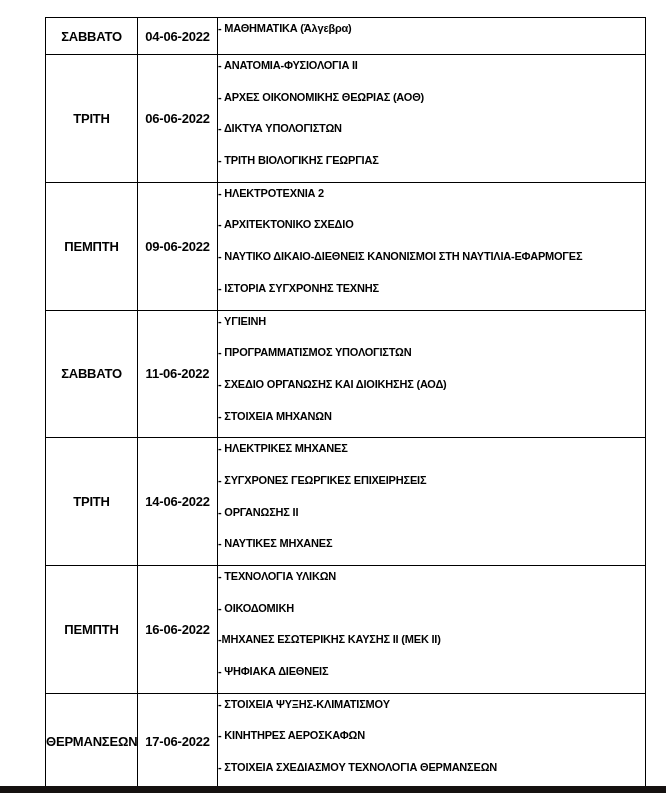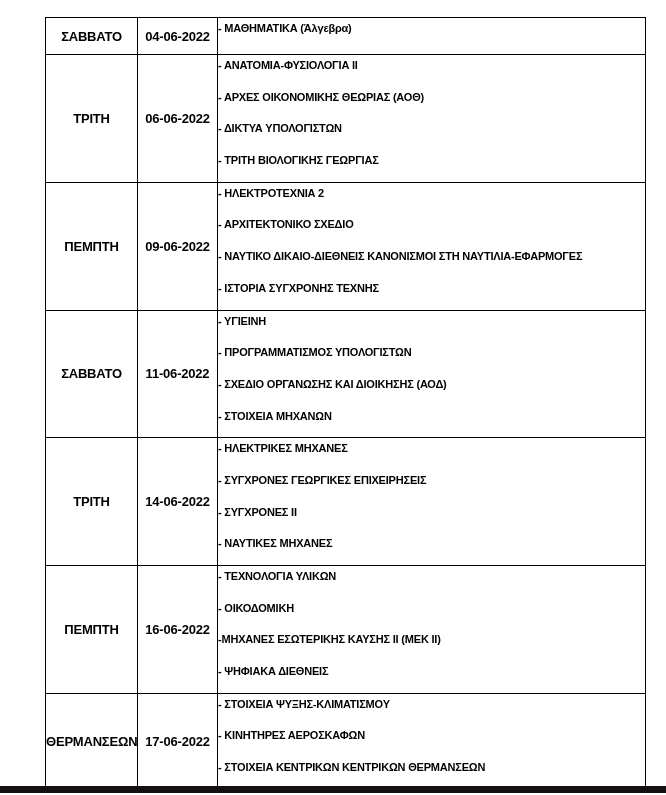--- a/index.html
+++ b/index.html
@@ -121,21 +121,21 @@
           <div class="line">- ΣΤΟΙΧΕΙΑ ΜΗΧΑΝΩΝ</div>
         </td>
       </tr>
 
       <tr class="h4">
         <td class="day">ΤΡΙΤΗ</td>
         <td class="date">14-06-2022</td>
         <td class="subs">
           <div class="line">- ΗΛΕΚΤΡΙΚΕΣ ΜΗΧΑΝΕΣ</div>
           <div class="line">- ΣΥΓΧΡΟΝΕΣ ΓΕΩΡΓΙΚΕΣ ΕΠΙΧΕΙΡΗΣΕΙΣ</div>
-          <div class="line">- ΣΥΓΧΡΟΝΕΣ ΙΙ</div>
+          <div class="line">- ΟΡΓΑΝΩΣΗΣ ΙΙ</div>
           <div class="line">- ΝΑΥΤΙΚΕΣ ΜΗΧΑΝΕΣ</div>
         </td>
       </tr>
 
       <tr class="h4">
         <td class="day">ΠΕΜΠΤΗ</td>
         <td class="date">16-06-2022</td>
         <td class="subs">
           <div class="line">- ΤΕΧΝΟΛΟΓΙΑ ΥΛΙΚΩΝ</div>
           <div class="line">- ΟΙΚΟΔΟΜΙΚΗ</div>
@@ -143,20 +143,20 @@
           <div class="line">- ΨΗΦΙΑΚΑ ΔΙΕΘΝΕΙΣ</div>
         </td>
       </tr>
 
       <tr class="h3">
         <td class="day">ΘΕΡΜΑΝΣΕΩΝ</td>
         <td class="date">17-06-2022</td>
         <td class="subs">
           <div class="line">- ΣΤΟΙΧΕΙΑ ΨΥΞΗΣ-ΚΛΙΜΑΤΙΣΜΟΥ</div>
           <div class="line">- ΚΙΝΗΤΗΡΕΣ ΑΕΡΟΣΚΑΦΩΝ</div>
-          <div class="line">- ΣΤΟΙΧΕΙΑ ΚΕΝΤΡΙΚΩΝ ΚΕΝΤΡΙΚΩΝ ΘΕΡΜΑΝΣΕΩΝ</div>
+          <div class="line">- ΣΤΟΙΧΕΙΑ ΣΧΕΔΙΑΣΜΟΥ ΤΕΧΝΟΛΟΓΙΑ ΘΕΡΜΑΝΣΕΩΝ</div>
         </td>
       </tr>
     </tbody>
   </table>
 
   <div class="bottom-bar"></div>
 </div>
 
 </body></html>

